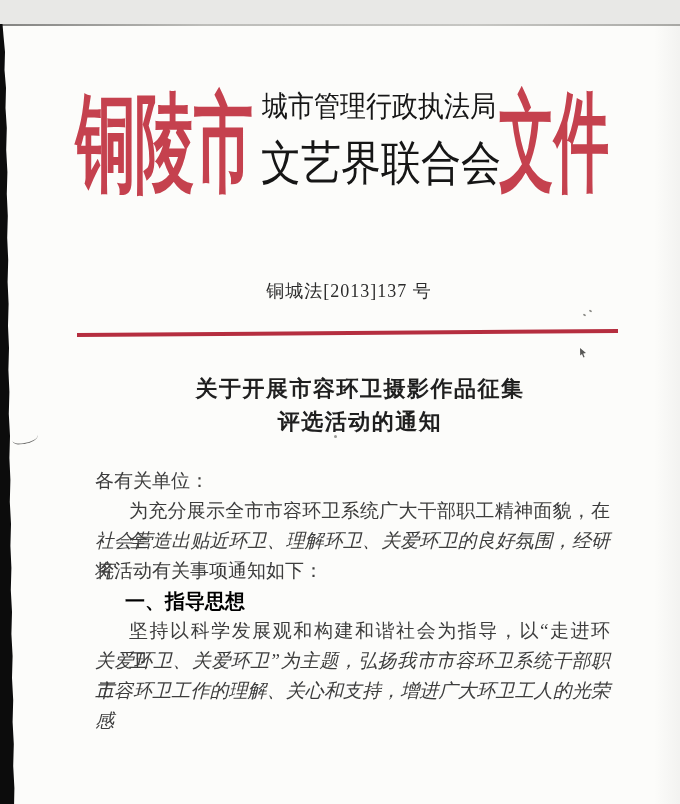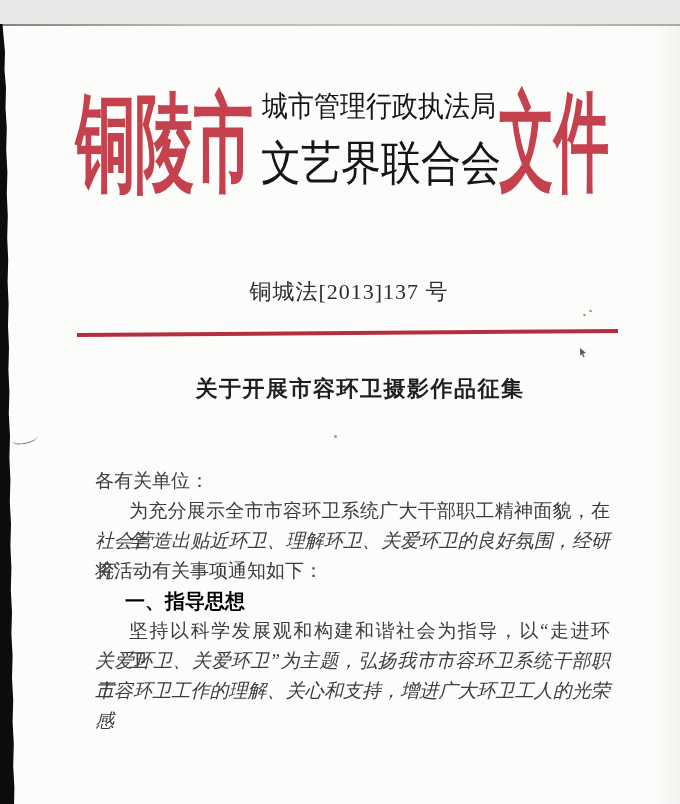--- a/index.html
+++ b/index.html
@@ -64,21 +64,21 @@
   .docword {
     position: absolute; left: 499px; top: 64px;
     font-size: 55px; font-weight: bold; color: var(--red);
     line-height: 55px; white-space: nowrap;
     transform: scale(1, 1.97); transform-origin: top left;
   }
 
   .doc-number {
     position: absolute; left: 0; right: 0; top: 257px;
     text-align: center; text-indent: 18px;
-    font-size: 22px; line-height: 21px; color: #2c2c2c;
+    font-size: 18px; line-height: 21px; color: #2c2c2c;
     letter-spacing: 1px;
   }
 
   .red-rule {
     position: absolute; left: 77px; top: 309px; width: 541px; height: 3.6px;
     background: var(--rule);
     transform: rotate(-0.42deg); transform-origin: left center;
   }
 
   .title {
@@ -130,20 +130,21 @@
     <div class="dept2">文艺界联合会</div>
     <div class="docword">文件</div>
   </div>
 
   <div class="doc-number">铜城法[2013]137 号</div>
 
   <div class="red-rule"></div>
 
   <div class="title">
     <div>关于开展市容环卫摄影作品征集</div>
+    <div>评选活动的通知</div>
   </div>
 
   <div class="body-block">
 
   <div class="line plain">各有关单位：</div>
       <div class="line indent-justify">为充分展示全市市容环卫系统广大干部职工精神面貌，在全</div>
       <div class="line justify">社会营造出贴近环卫、理解环卫、关爱环卫的良好氛围，经研究</div>
       <div class="line plain">将活动有关事项通知如下：</div>
       <div class="line heading">一、指导思想</div>
       <div class="line indent-justify">坚持以科学发展观和构建和谐社会为指导，以“走进环卫、</div>

